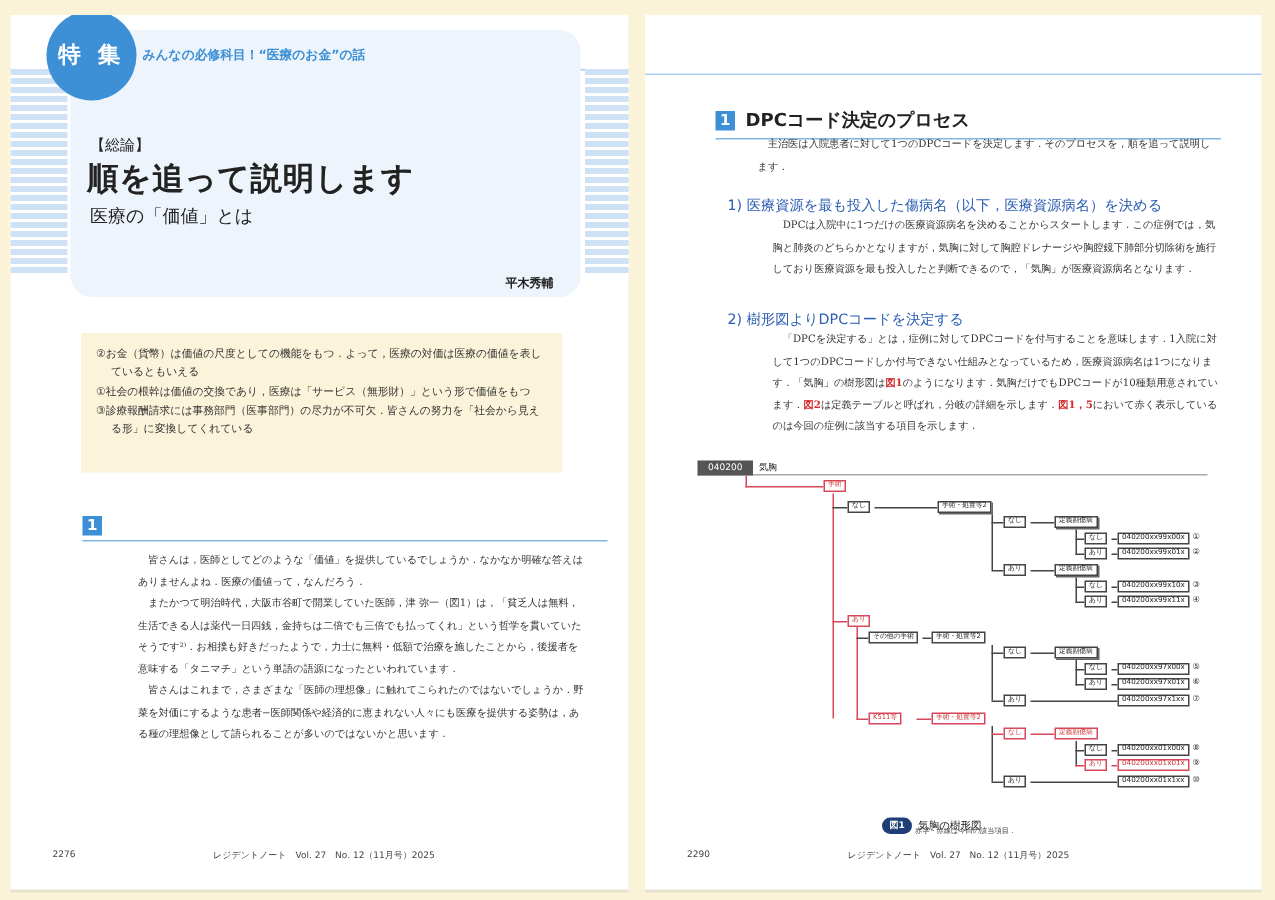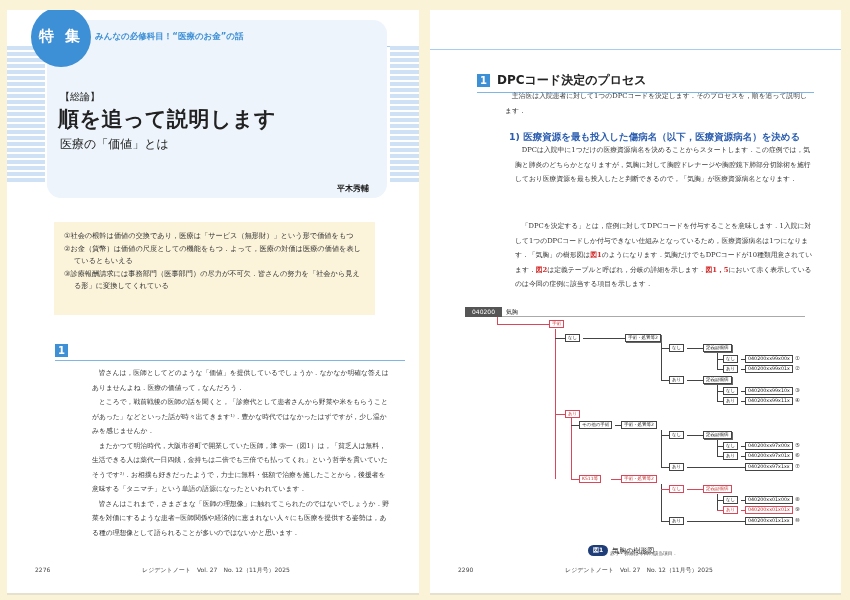--- a/index.html
+++ b/index.html
@@ -37,21 +37,21 @@
   .body-text { position: absolute; font-size: 6.8px; line-height: 14.5px; color: #333; font-family: "DejaVu Serif", serif; }
   .body-text p { text-indent: 1em; }
   .red { color: #d32a2a; font-weight: bold; }
   #left-body { left: 85px; top: 356px; width: 300px; }
 
   .footer { position: absolute; top: 556px; font-size: 6px; color: #444; }
 
   
   .r-topline { position: absolute; left: 0; top: 39px; width: 411px; height: 1px; background: #a9cdee; }
   #right-intro { left: 75px; top: 79px; width: 305px; }
-  .sub-head { position: absolute; font-size: 9.5px; font-weight: bold; color: #2a5db0; margin-left: 24px; }
+  .sub-head { position: absolute; font-size: 9.5px; font-weight: normal; color: #2a5db0; }
   #sub1 { left: 55px; top: 121px; }
   #sub2 { left: 55px; top: 197px; }
   #sub1-body { left: 85px; top: 133px; width: 300px; }
   #sub2-body { left: 85px; top: 209px; width: 300px; }
 
   
   .tree { position: absolute; left: 35px; top: 297px; width: 370px; height: 220px; }
   .code-bar { position: absolute; left: 0; top: 0; width: 340px; height: 10px; border-bottom: 1px solid #aaa; }
   .code-bar .code { position: absolute; left: 0; top: 0; width: 37px; height: 10px; background: #555; color: #fff; font-size: 6px; line-height: 10px; text-align: center; }
   .code-bar .name { position: absolute; left: 41px; top: 0; font-size: 6px; line-height: 10px; }
@@ -77,32 +77,31 @@
   <div class="stripes" id="stripes-right"></div>
   <div class="hero-box"></div>
   <div class="tokushu-circle">特 集</div>
   <div class="series-title">みんなの必修科目！“医療のお金”の話</div>
   <div class="category">【総論】</div>
   <div class="main-title">順を追って説明します</div>
   <div class="sub-title">医療の「価値」とは</div>
   <div class="author">平木秀輔</div>
 
   <ul class="summary">
+    <li>②お金（貨幣）は価値の尺度としての機能をもつ．よって，医療の対価は医療の価値を表しているともいえる</li>
     <li>①社会の根幹は価値の交換であり，医療は「サービス（無形財）」という形で価値をもつ</li>
-    <li>②お金（貨幣）は価値の尺度としての機能をもつ．よって，医療の対価は医療の価値を表しているともいえる</li>
     <li>③診療報酬請求には事務部門（医事部門）の尽力が不可欠．皆さんの努力を「社会から見える形」に変換してくれている</li>
   </ul>
 
   <div class="sec-head" id="left-sec1">
     <span class="sec-num">1</span>
   </div>
 
   <div class="body-text" id="left-body">
     <p>皆さんは，医師としてどのような「価値」を提供しているでしょうか．なかなか明確な答えはありませんよね．医療の価値って，なんだろう．</p>
-    <p>ところで，戦前戦後の医師の話を聞くと，「診療代として患者さんから野菜や米をもらうことがあった」などといった話が時々出てきます¹⁾．豊かな時代ではなかったはずですが，少し温かみを感じませんか．</p>
     <p>またかつて明治時代，大阪市谷町で開業していた医師，津 弥一（図1）は，「貧乏人は無料，生活できる人は薬代一日四銭，金持ちは二倍でも三倍でも払ってくれ」という哲学を貫いていたそうです²⁾．お相撲も好きだったようで，力士に無料・低額で治療を施したことから，後援者を意味する「タニマチ」という単語の語源になったといわれています．</p>
     <p>皆さんはこれまで，さまざまな「医師の理想像」に触れてこられたのではないでしょうか．野菜を対価にするような患者−医師関係や経済的に恵まれない人々にも医療を提供する姿勢は，ある種の理想像として語られることが多いのではないかと思います．</p>
   </div>
 
   <div class="footer" style="left:28px">2276</div>
   <div class="footer" style="left:135px">レジデントノート　Vol. 27　No. 12（11月号）2025</div>
 </div>
 
 <div class="page" id="page-right">
   <div class="r-topline"></div>
@@ -113,20 +112,21 @@
   </div>
   <div class="body-text" id="right-intro">
     <p>主治医は入院患者に対して1つのDPCコードを決定します．そのプロセスを，順を追って説明します．</p>
   </div>
 
   <div class="sub-head" id="sub1">1)  医療資源を最も投入した傷病名（以下，医療資源病名）を決める</div>
   <div class="body-text" id="sub1-body">
     <p>DPCは入院中に1つだけの医療資源病名を決めることからスタートします．この症例では，気胸と肺炎のどちらかとなりますが，気胸に対して胸腔ドレナージや胸腔鏡下肺部分切除術を施行しており医療資源を最も投入したと判断できるので，「気胸」が医療資源病名となります．</p>
   </div>
 
+  <div class="sub-head" id="sub2">2)  樹形図よりDPCコードを決定する</div>
   <div class="body-text" id="sub2-body">
     <p><span>「DPCを決定する」とは，症例に対してDPCコードを付与することを意味します．1入院に対して1つのDPCコードしか付与できない仕組みとなっているため，医療資源病名は1つになります．「気胸」の樹形図は</span><span class="red">図1</span><span>のようになります．気胸だけでもDPCコードが10種類用意されています．</span><span class="red">図2</span><span>は定義テーブルと呼ばれ，分岐の詳細を示します．</span><span class="red">図1，5</span><span>において赤く表示しているのは今回の症例に該当する項目を示します．</span></p>
   </div>
 
   <div class="tree">
     <div class="code-bar">
       <span class="code">040200</span>
       <span class="name">気胸</span>
     </div>
 

